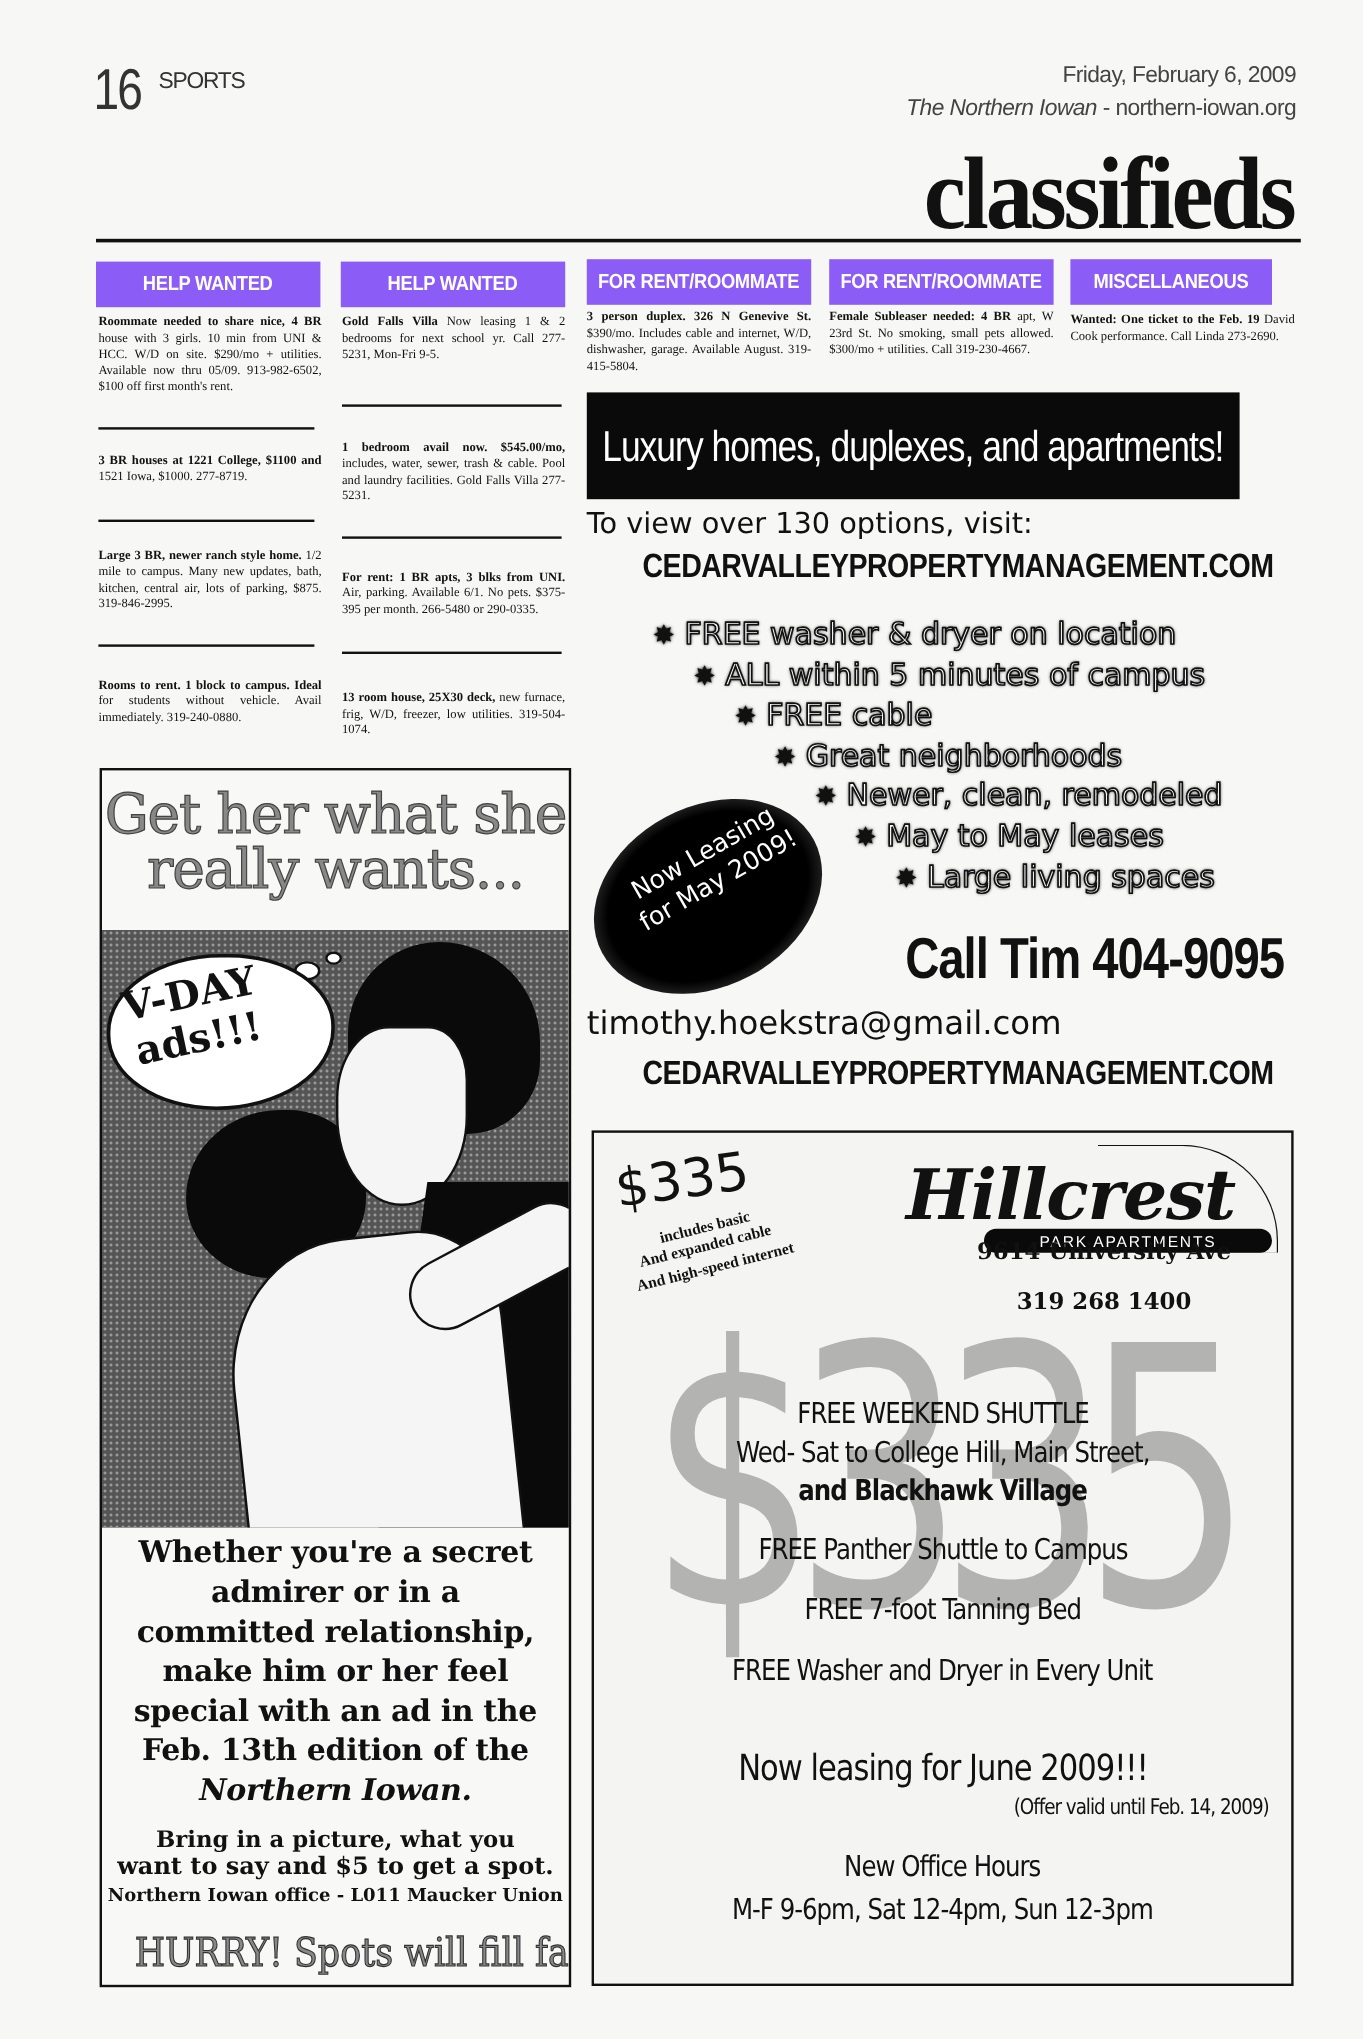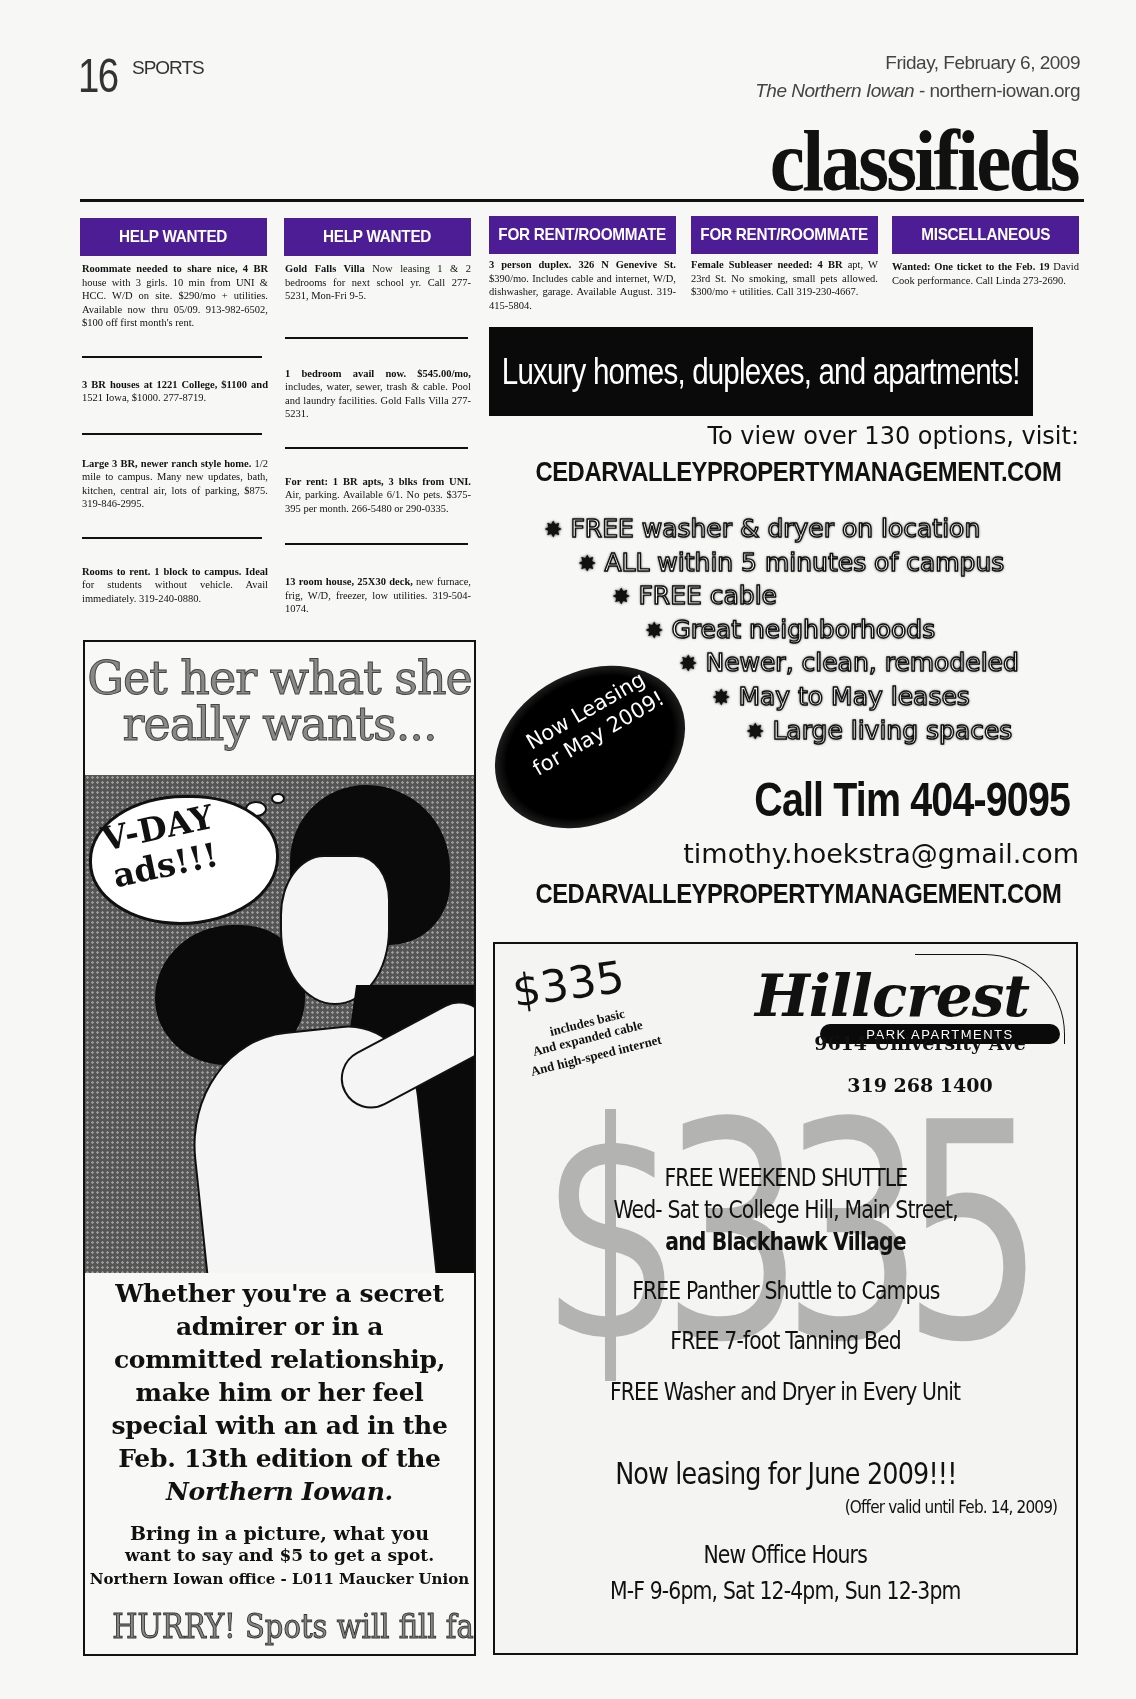--- a/index.html
+++ b/index.html
@@ -11,31 +11,31 @@
   
   .page-num { left: 78px; top: 48px; font-family: "Liberation Sans", sans-serif; font-size: 48px; font-weight: 100; color: #333; letter-spacing: -2px; transform: scaleX(0.8); transform-origin: left; }
   .section { left: 132px; top: 57px; font-family: "Liberation Sans", sans-serif; font-size: 19px; color: #333; letter-spacing: -1px; }
   .date { right: 56px; top: 52px; font-family: "Liberation Sans", sans-serif; font-size: 19px; color: #444; letter-spacing: -0.5px; text-align: right; }
   .paper { right: 56px; top: 80px; font-family: "Liberation Sans", sans-serif; font-size: 19px; color: #444; letter-spacing: -0.5px; text-align: right; }
   .paper i { font-style: italic; }
   .classifieds { right: 58px; top: 118px; font-family: "Liberation Serif", serif; font-weight: bold; font-size: 86px; letter-spacing: -3px; line-height: 1; transform: scaleX(0.92); transform-origin: right; }
   .rule-top { left: 80px; top: 199px; width: 1004px; height: 3px; background: #111; }
 
   
-  .col-head { height: 38px; background: #4c1d95; color: #fff; font-family: "Liberation Sans", sans-serif; font-weight: bold; font-size: 17px; display: flex; align-items: center; justify-content: center; letter-spacing: -0.3px; transform-origin: center; }
+  .col-head { height: 38px; background: #8b5cf6; color: #fff; font-family: "Liberation Sans", sans-serif; font-weight: bold; font-size: 17px; display: flex; align-items: center; justify-content: center; letter-spacing: -0.3px; transform-origin: center; }
   .col-head span { display: inline-block; transform: scaleX(0.9); }
 
   .ad { font-size: 10.5px; line-height: 13.5px; text-align: justify; }
   .ad b { font-weight: bold; }
   .sep { height: 2px; background: #111; }
 
   
   .cv-banner { left: 489px; top: 327px; width: 544px; height: 89px; background: #0a0a0a; color: #fff; font-family: "Liberation Sans", sans-serif; font-size: 36px; display: flex; align-items: center; justify-content: center; letter-spacing: -1px; }
   .cv-banner span { display: inline-block; transform: scaleX(0.82); white-space: nowrap; }
-  .cv-line { font-family: "DejaVu Sans", sans-serif; text-align: right; }
+  .cv-line { font-family: "DejaVu Sans", sans-serif; text-align: left; }
   .cv-url { font-family: "Liberation Sans", sans-serif; font-weight: bold; font-size: 28px; text-align: center; letter-spacing: -0.5px; }
   .cv-url span { display: inline-block; transform: scaleX(0.85); white-space: nowrap; }
   .bullet { font-family: "DejaVu Sans", sans-serif; font-size: 25px; color: #fff; -webkit-text-stroke: 1.4px #111; text-shadow: 0 0 3px #000, 0 0 1px #000; white-space: nowrap; }
   .bullet .star { color: #111; -webkit-text-stroke: 0; font-size: 22px; margin-right: 8px; }
   .oval { left: 490px; top: 672px; width: 200px; height: 150px; background: radial-gradient(ellipse at center, #000 62%, #222 72%, rgba(0,0,0,0) 74%); transform: rotate(-28deg); border-radius: 50%; }
   .oval-text { left: 497px; top: 696px; width: 190px; color: #fff; font-family: "DejaVu Sans", sans-serif; font-size: 21px; line-height: 26px; text-align: center; transform: rotate(-30deg); }
   .call { font-family: "Liberation Sans", sans-serif; font-weight: bold; font-size: 48px; letter-spacing: -1px; }
   .call span { display: inline-block; transform: scaleX(0.82); transform-origin: right; white-space: nowrap; }
 
   
@@ -114,21 +114,21 @@
   <div class="ad"><b>3 person duplex. 326 N Genevive St.</b><span> $390/mo. Includes cable and internet, W/D, dishwasher, garage. Available August. 319-415-5804.</span></div>
 </div>
 
 <div class="abs col-head" style="left:691px;top:216px;width:187px;">
     <span>FOR RENT/ROOMMATE</span>
   </div>
 <div class="abs" style="left:691px;top:258px;width:187px;">
   <div class="ad"><b>Female Subleaser needed: 4 BR</b><span> apt, W 23rd St. No smoking, small pets allowed. $300/mo + utilities. Call 319-230-4667.</span></div>
 </div>
 
-<div class="abs col-head" style="left:892px;top:216px;width:187px;">
+<div class="abs col-head" style="left:892px;top:216px;width:168px;">
     <span>MISCELLANEOUS</span>
   </div>
 <div class="abs" style="left:892px;top:260px;width:187px;">
   <div class="ad"><b>Wanted: One ticket to the Feb. 19</b><span> David Cook performance. Call Linda 273-2690.</span></div>
 </div>
 
 <div class="abs cv-banner">
     <span>Luxury homes, duplexes, and apartments!</span>
   </div>
 <div class="abs cv-line" style="left:489px;top:422px;width:590px;font-size:24px;">To view over 130 options, visit:</div>
@@ -200,16 +200,16 @@
   <div class="vday-body" style="top:635px;">
     <div>Whether you're a secret</div>
     <div>admirer or in a</div>
     <div>committed relationship,</div>
     <div>make him or her feel</div>
     <div>special with an ad in the</div>
     <div>Feb. 13th edition of the</div>
     <div><i>Northern Iowan.</i></div>
   </div>
   <div class="vday-small" style="top:880px;font-size:19px;">Bring in a picture, what you</div>
-  <div class="vday-small" style="top:902px;font-size:17px;">want to say and $5 to get a spot.</div>
+  <div class="vday-small" style="top:902px;font-size:20px;">want to say and $5 to get a spot.</div>
   <div class="vday-small" style="top:926px;font-size:15px;">Northern Iowan office - L011 Maucker Union</div>
   <div class="hurry"><span>HURRY! Spots will fill fast!</span></div>
 </div>
 
 </body></html>

